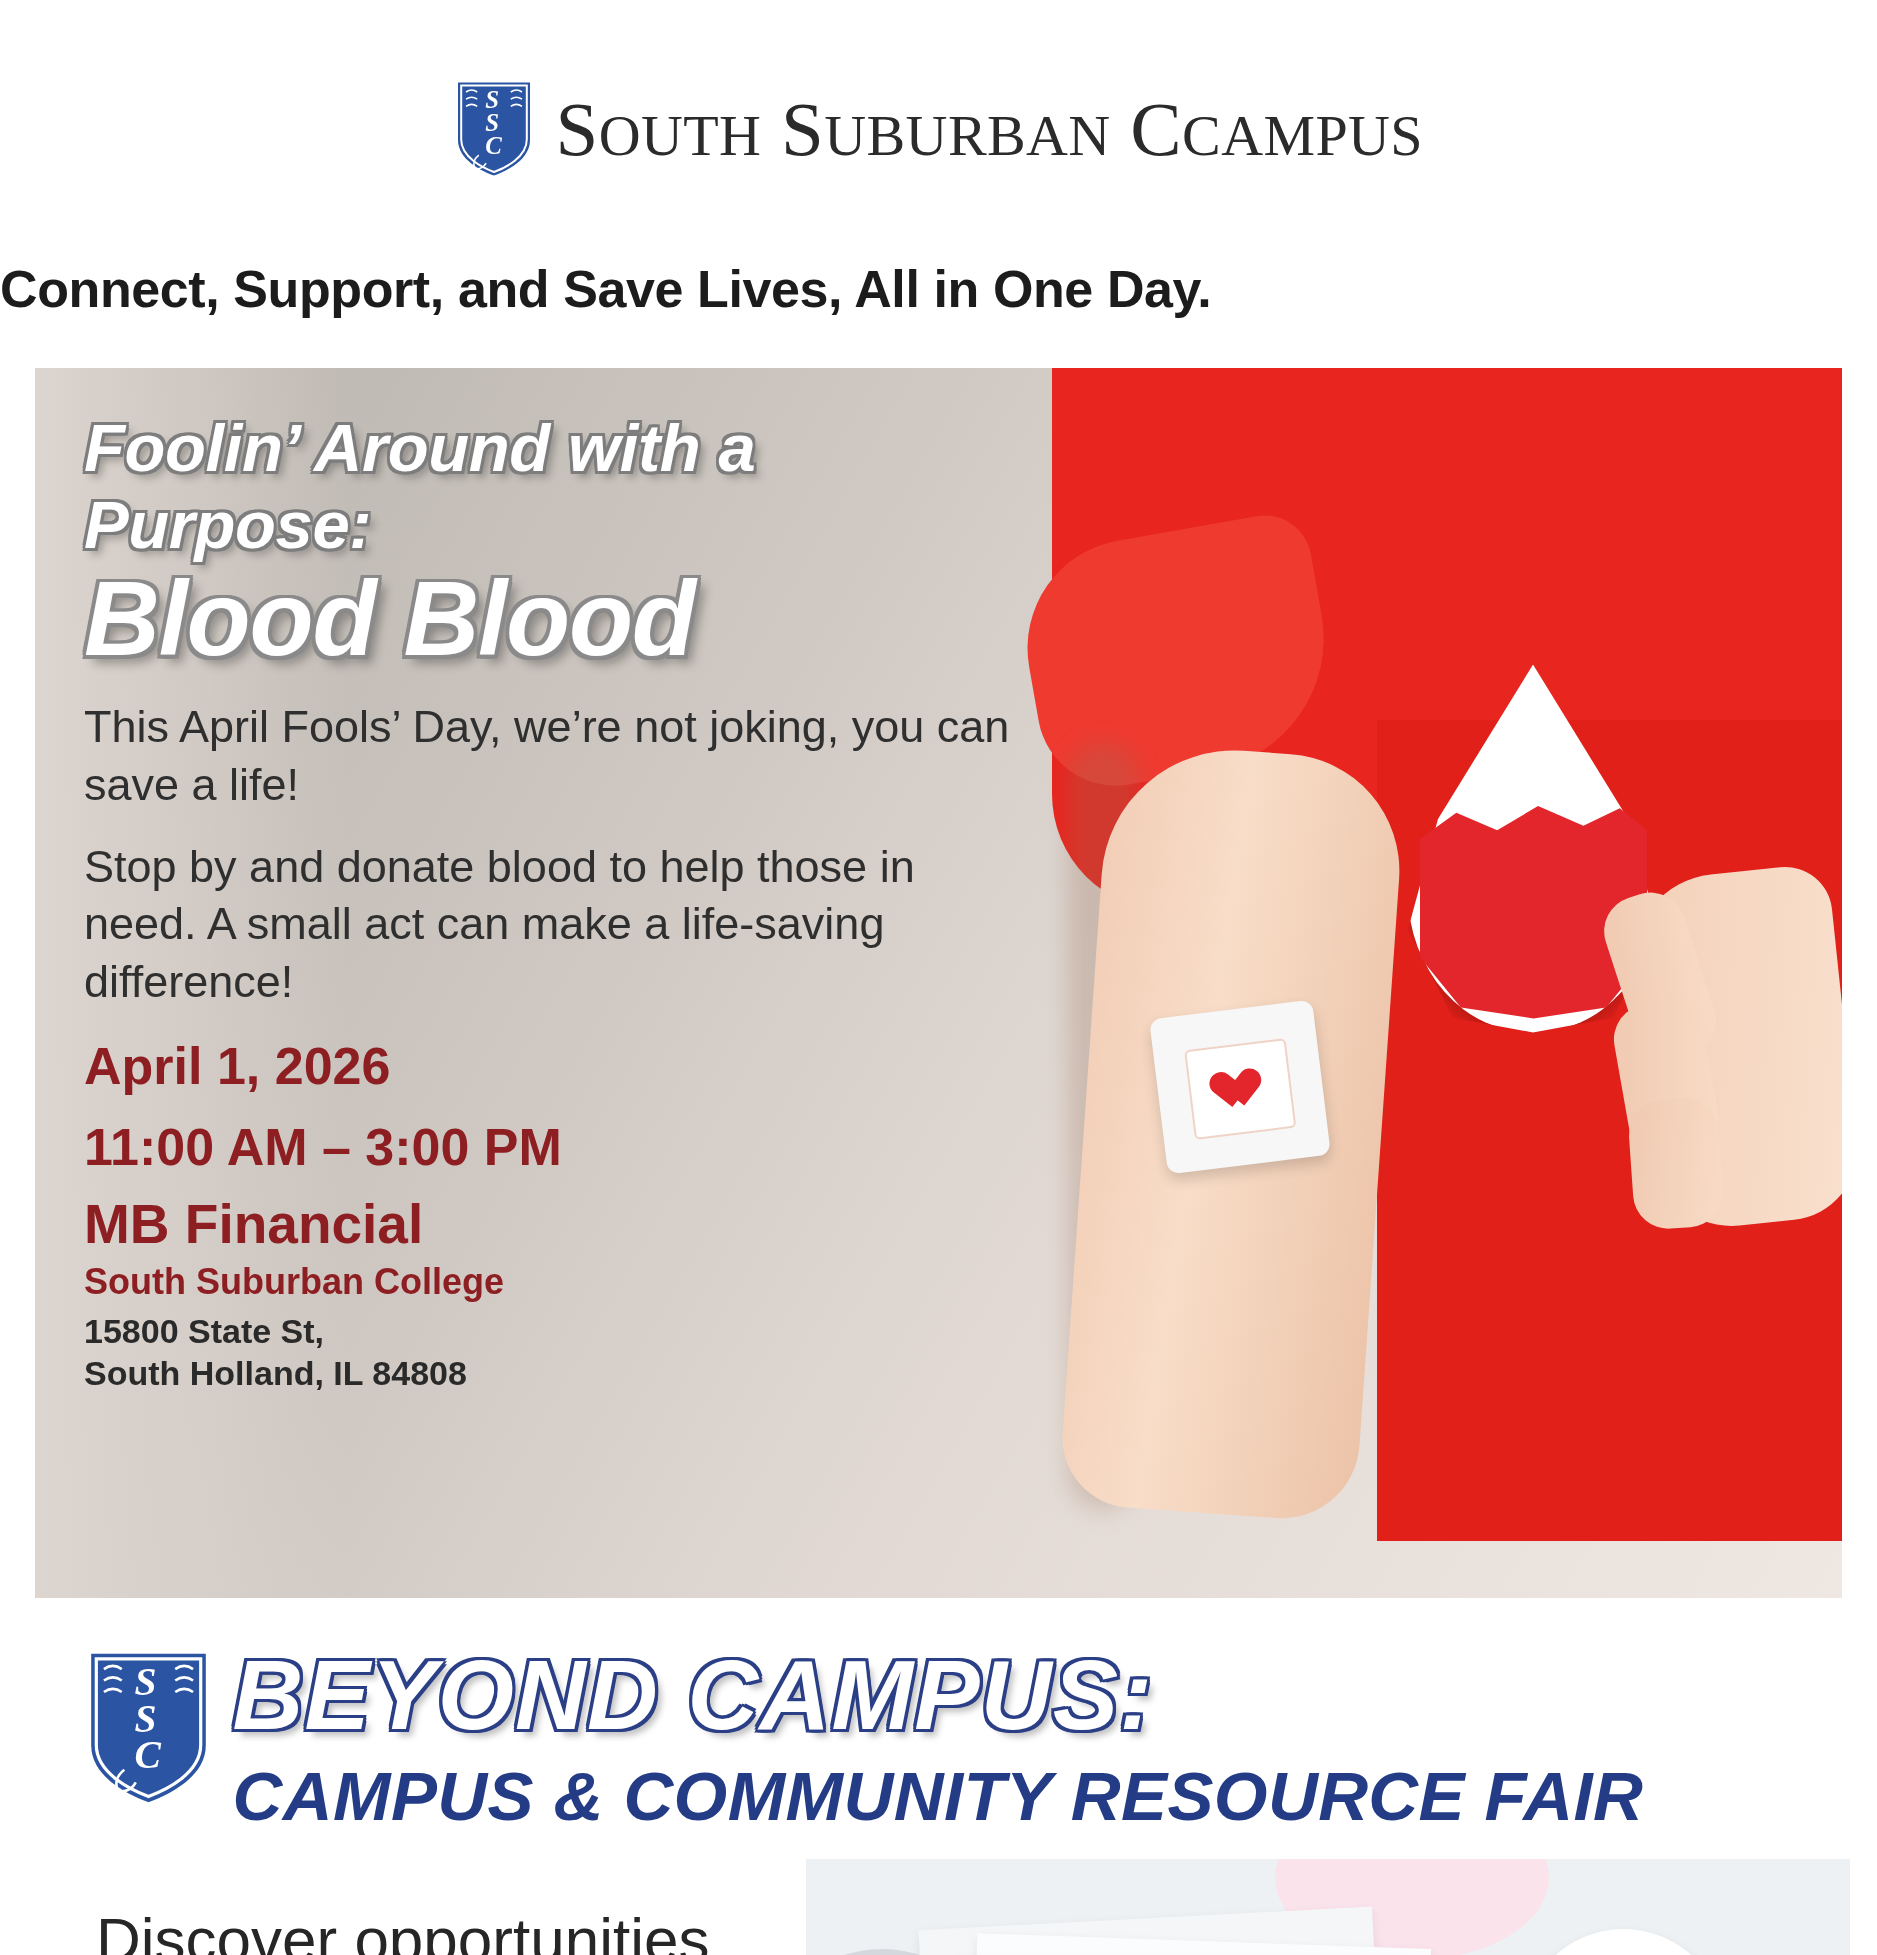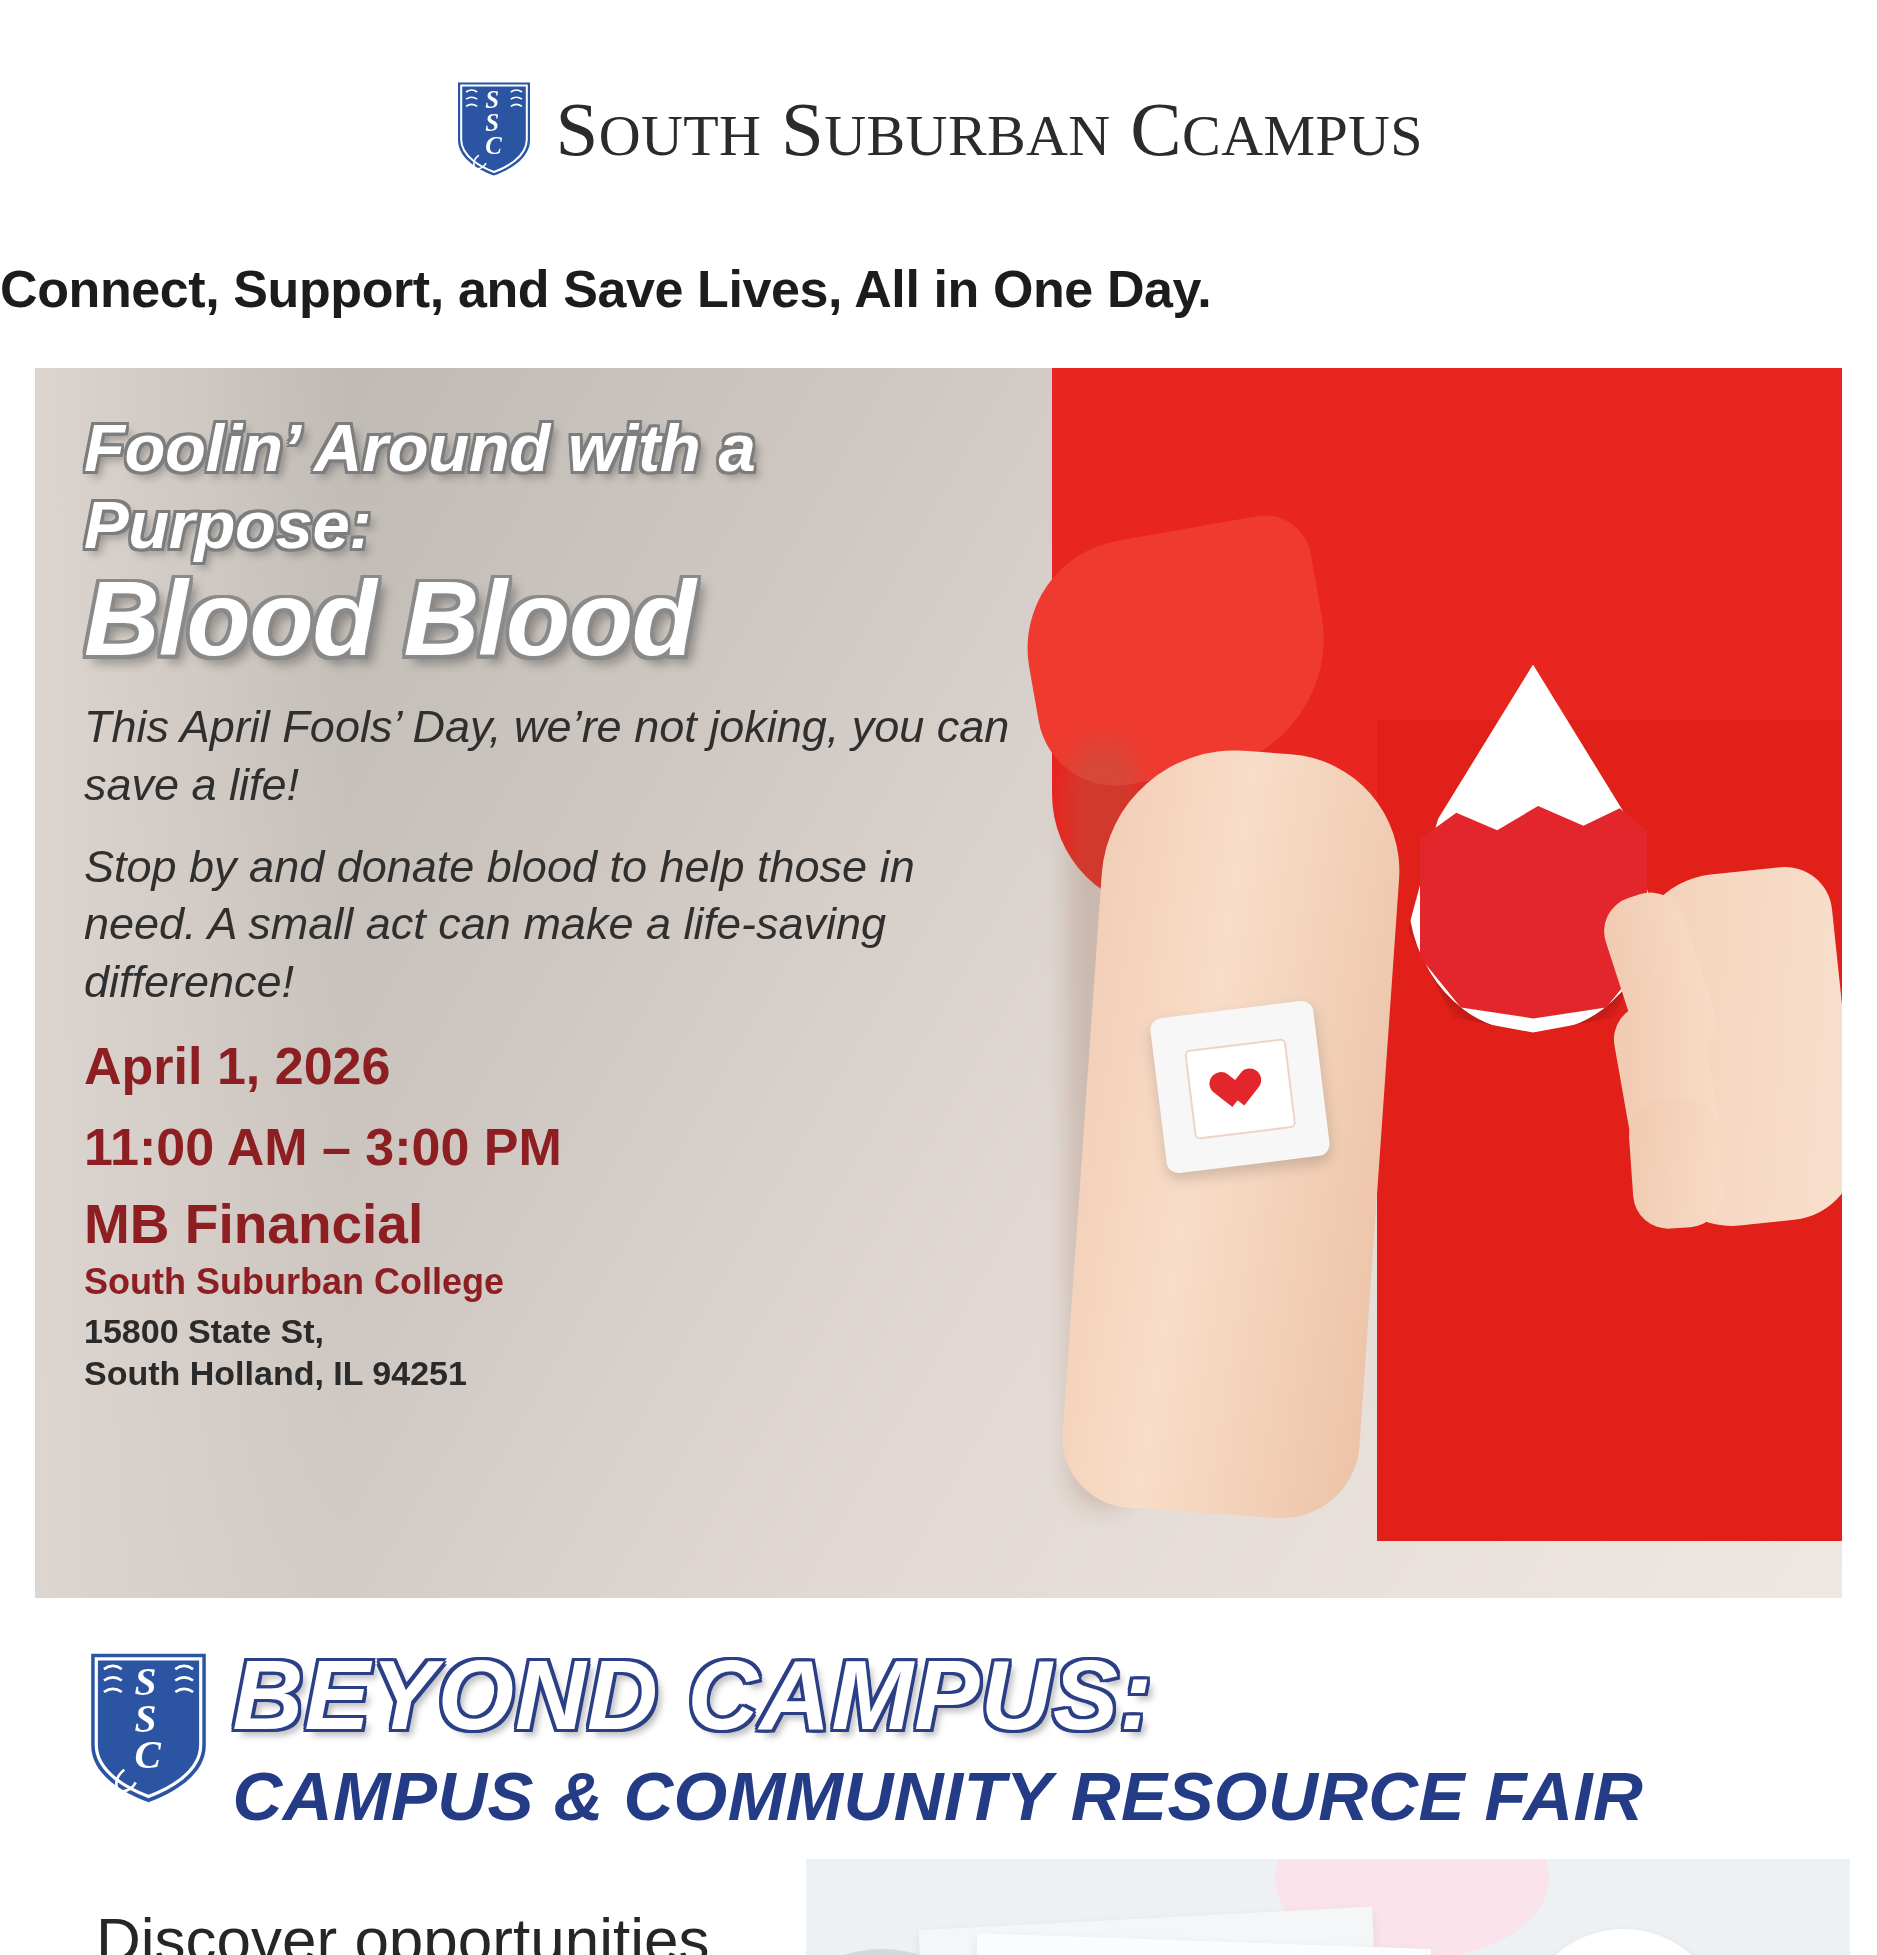--- a/index.html
+++ b/index.html
@@ -203,21 +203,20 @@
       -3.5px -3.5px 0 #8a8a8a, 3.5px -3.5px 0 #8a8a8a, -3.5px 3.5px 0 #8a8a8a, 3.5px 3.5px 0 #8a8a8a,
       0 -3.5px 0 #8a8a8a, 0 3.5px 0 #8a8a8a, -3.5px 0 0 #8a8a8a, 3.5px 0 0 #8a8a8a,
       7px 7.8px 11px rgba(0,0,0,.33);
     margin-bottom: 27px;
   }
   .bp-body {
     font-size: 45px;
     line-height: 1.28;
     color: #2f2f2f;
     margin-bottom: 24px;
-    font-style: italic;
   }
   .bp-when {
     font-size: 52px;
     color: #8d1e22;
     font-weight: bold;
     line-height: 1.26;
     margin-top: 15.6px;
   }
   .bp-place {
     font-size: 55px;
@@ -402,21 +401,21 @@
     <div class="bp-kicker">Foolin’ Around with a Purpose:</div>
     <div class="bp-title">Blood Blood</div>
     <div class="bp-body">This April Fools’ Day, we’re not joking, you can save a life!</div>
     <div class="bp-body">Stop by and donate blood to help those in need. A small act can make a life-saving difference!</div>
     <div class="bp-when">April 1, 2026</div>
     <div class="bp-when">11:00 AM – 3:00 PM</div>
     <div class="bp-place">MB Financial</div>
     <div class="bp-sub">South Suburban College</div>
     <div class="bp-addr">
       <div>15800 State St,</div>
-      <div>South Holland, IL 94251</div>
+      <div>South Holland, IL 84808</div>
     </div>
   </div>
 </div>
 
 <div class="bc-head">
   <div class="bc-shield">
     <svg viewBox="0 0 200 245">
       <path d="M10 6 H190 V150 C190 200 130 228 100 239 C70 228 10 200 10 150 Z" fill="#2b55a3"></path>
       <path d="M18 14 H182 V149 C182 194 127 220 100 230 C73 220 18 194 18 149 Z" fill="#2b55a3" stroke="#ffffff" stroke-width="5"></path>
       <text x="78" y="70" fill="#ffffff" font-family="Liberation Serif, serif" font-size="62" font-style="italic" font-weight="bold">S</text>

